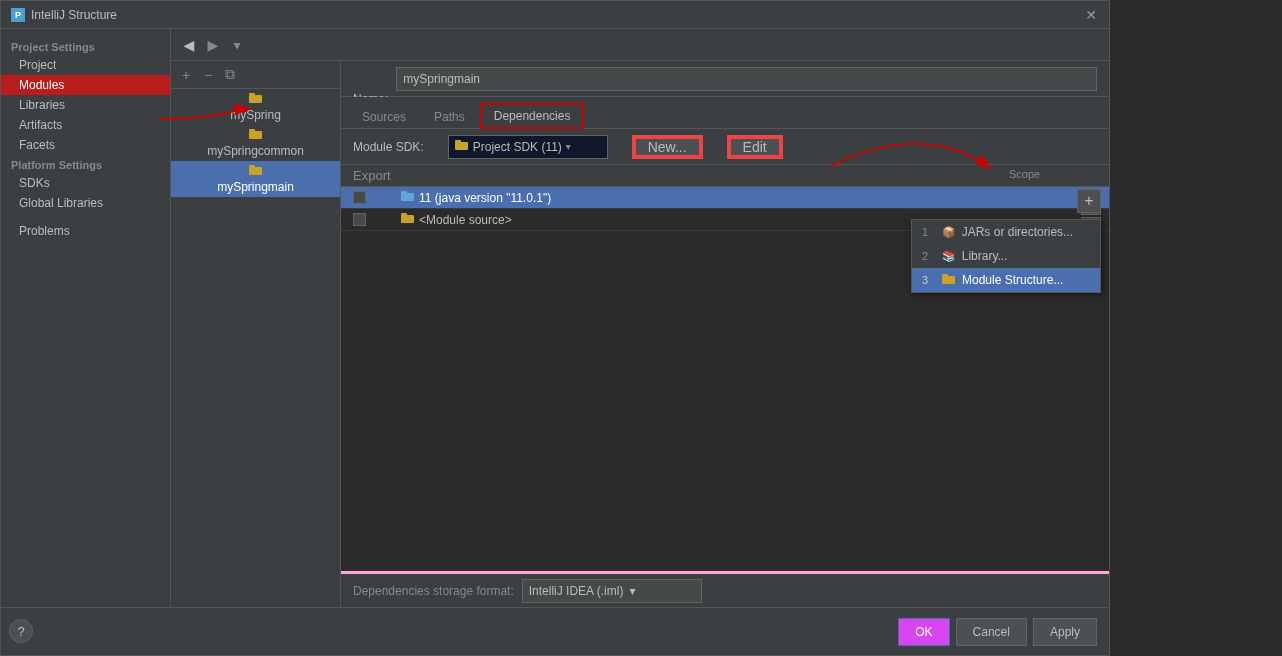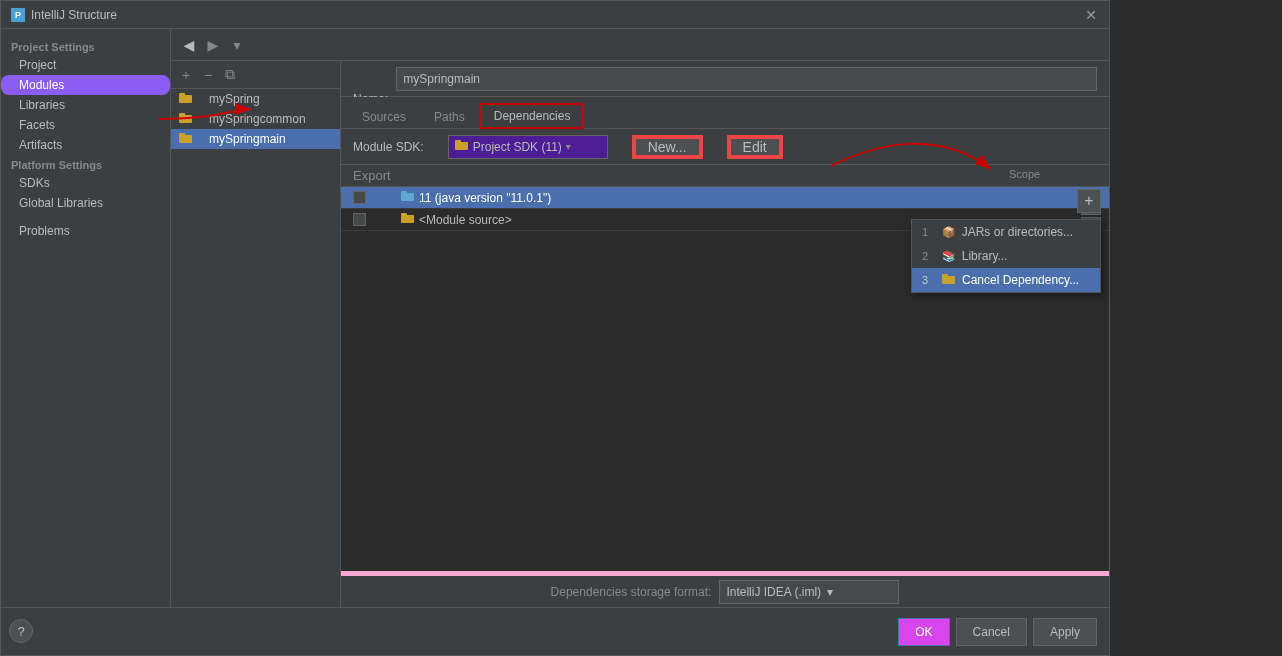--- a/index.html
+++ b/index.html
@@ -91,23 +91,22 @@
       color: #888;
       font-weight: bold;
     }
     .sidebar-item {
       padding: 3px 10px 3px 18px;
       cursor: pointer;
       color: #bbbbbb;
       font-size: 12px;
     }
     .sidebar-item.active {
-      background: #8b5cf6;
+      background: #b91c1c;
       color: white;
-      border-radius: 8px;
     }
 
     
     .content-area {
       flex: 1;
       display: flex;
       flex-direction: column;
       overflow: hidden;
     }
 
@@ -156,26 +155,27 @@
       height: 18px;
       display: flex;
       align-items: center;
       justify-content: center;
       color: #888;
       cursor: pointer;
       font-size: 14px;
     }
     .module-item {
       display: flex;
-      align-items: flex-start;
+      align-items: center;
       padding: 3px 8px;
       cursor: pointer;
-      gap: 16px;
-      font-size: 12px;
-      color: #bbbbbb;
+      gap: 4px;
+      font-size: 12px;
+      color: #bbbbbb;
+      flex-direction: column;
     }
     .module-item.selected {
       background: #4b6eaf;
       color: white;
     }
     .folder-icon {
       width: 14px;
       height: 12px;
       position: relative;
       display: inline-block;
@@ -251,21 +251,21 @@
       display: flex;
       align-items: center;
       padding: 6px 12px;
       gap: 24px;
       flex-shrink: 0;
       border-bottom: 1px solid #555;
       height: 36px;
     }
     .sdk-label { color: #bbbbbb; font-size: 12px; }
     .sdk-select {
-      background: #4c1d95;
+      background: #0f172a;
       border: 1px solid #646464;
       color: #bbbbbb;
       font-size: 12px;
       padding: 2px 6px;
       height: 24px;
       display: flex;
       align-items: center;
       gap: 4px;
       min-width: 160px;
       cursor: pointer;
@@ -407,24 +407,23 @@
       cursor: pointer;
       font-size: 12px;
     }
 
     
     .storage-row {
       display: flex;
       align-items: center;
       padding: 6px 12px;
       gap: 8px;
-      border-top: 5px solid #f9a8d4;
+      border-top: 3px solid #f9a8d4;
       flex-shrink: 0;
       height: 36px;
-      justify-content: center;
     }
     .storage-label { color: #888; font-size: 12px; }
     .storage-select {
       background: #45494a;
       border: 1px solid #646464;
       color: #bbbbbb;
       font-size: 12px;
       padding: 2px 6px;
       height: 24px;
       display: flex;
@@ -511,24 +510,24 @@
       <div class="sidebar-item">
         <span>Project</span>
       </div>
       <div class="sidebar-item active">
         <span>Modules</span>
       </div>
       <div class="sidebar-item">
         <span>Libraries</span>
       </div>
       <div class="sidebar-item">
+        <span>Artifacts</span>
+      </div>
+      <div class="sidebar-item">
         <span>Facets</span>
-      </div>
-      <div class="sidebar-item">
-        <span>Artifacts</span>
       </div>
       <div class="sidebar-section-label">Platform Settings</div>
       <div class="sidebar-item">
         <span>SDKs</span>
       </div>
       <div class="sidebar-item">
         <span>Global Libraries</span>
       </div>
       <div style="margin-top:8px"></div>
       <div class="sidebar-item">
@@ -639,21 +638,21 @@
                   <span>Library...</span>
                 </div>
                 <div class="dropdown-item highlighted">
                   <span class="dropdown-item-num">3</span>
                   <span style="font-size:11px;">
                     <svg width="14" height="12" viewBox="0 0 14 12" fill="none" xmlns="http://www.w3.org/2000/svg">
                       <rect x="0" y="3" width="13" height="8" rx="1" fill="#C9A227"></rect>
                       <rect x="0" y="1" width="6" height="3" rx="1" fill="#C9A227"></rect>
                     </svg>
                   </span>
-                  <span>Cancel Dependency...</span>
+                  <span>Module Structure...</span>
                 </div>
               </div>
             </div>
 
             <div class="deps-list">
               <div class="deps-row selected">
                 <div class="deps-cell-export">
                   <div class="checkbox-box"></div>
                 </div>
                 <div class="deps-cell-name">

